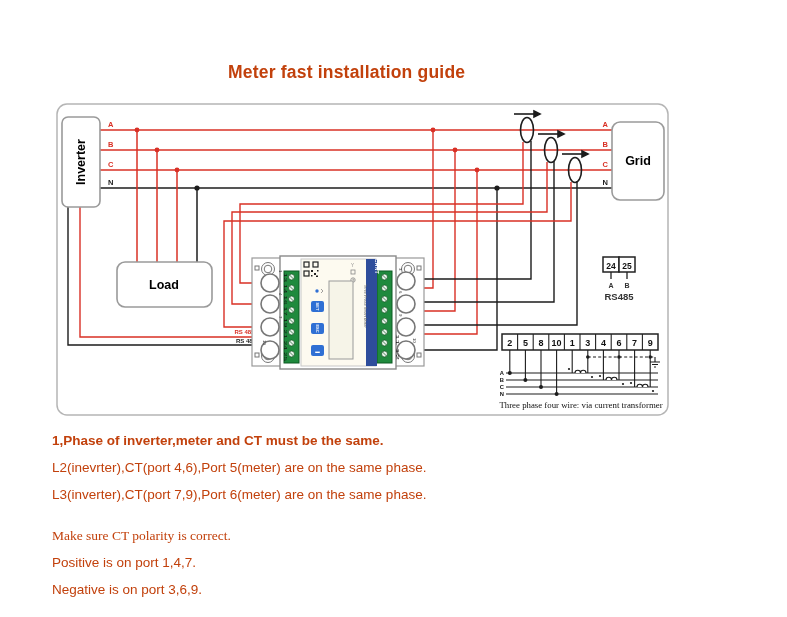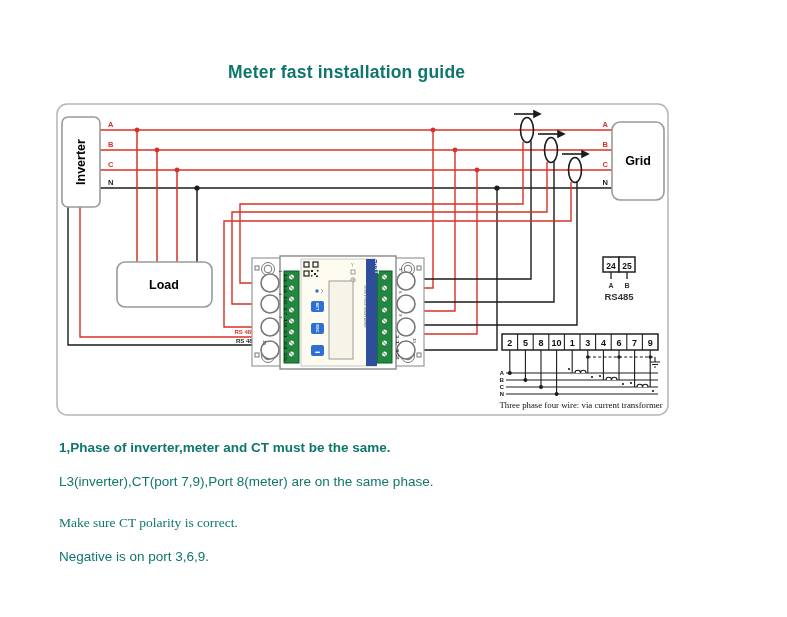--- a/index.html
+++ b/index.html
@@ -1,20 +1,20 @@
 <!DOCTYPE html>
 <html><head>
 <meta charset="utf-8">
 <style>
   html,body{margin:0;padding:0;background:#fff;}
   .page{position:relative;width:787px;height:617px;background:#fff;overflow:hidden;
-        font-family:"Liberation Sans",sans-serif;color:#0f766e;}
+        font-family:"Liberation Sans",sans-serif;color:#c2410c;}
   .title{position:absolute;left:228px;top:62px;font-size:17.5px;font-weight:bold;letter-spacing:.2px;}
   .notes{position:absolute;left:51px;top:427px;font-size:13.5px;line-height:26px;}
-  .notes p{margin:8px;}
+  .notes p{margin:1px;}
   .notes .head{font-weight:bold;}
   .notes .block2{margin-top:15px;font-family:Liberation Serif, serif;}
   svg text{font-family:"Liberation Sans",sans-serif;}
   svg .serif{font-family:"Liberation Serif",serif;}
 </style>
 </head>
 <body>
 
 <div class="page">
   <div class="title">Meter fast installation guide</div>
@@ -299,17 +299,19 @@
           <circle cx="653" cy="391" r="1.1"></circle>
       </g>
 
       <text x="581" y="408" text-anchor="middle" font-size="8.8" fill="#111" class="serif">Three phase four wire: via current transformer</text>
     </g>
   </svg>
 
   
   <div class="notes">
     <p class="head">1,Phase of inverter,meter and CT must be the same.</p>
-    <p>L3(inverter),CT(port 7,9),Port 8(meter) are on the same phase.</p>
+    <p>L2(inevrter),CT(port 4,6),Port 5(meter) are on the same phase.</p>
+    <p>L3(inverter),CT(port 7,9),Port 6(meter) are on the same phase.</p>
     <p class="block2">Make sure CT polarity is correct.</p>
+    <p>Positive is on port 1,4,7.</p>
     <p>Negative is on port 3,6,9.</p>
   </div>
 </div>
 
 </body></html>

